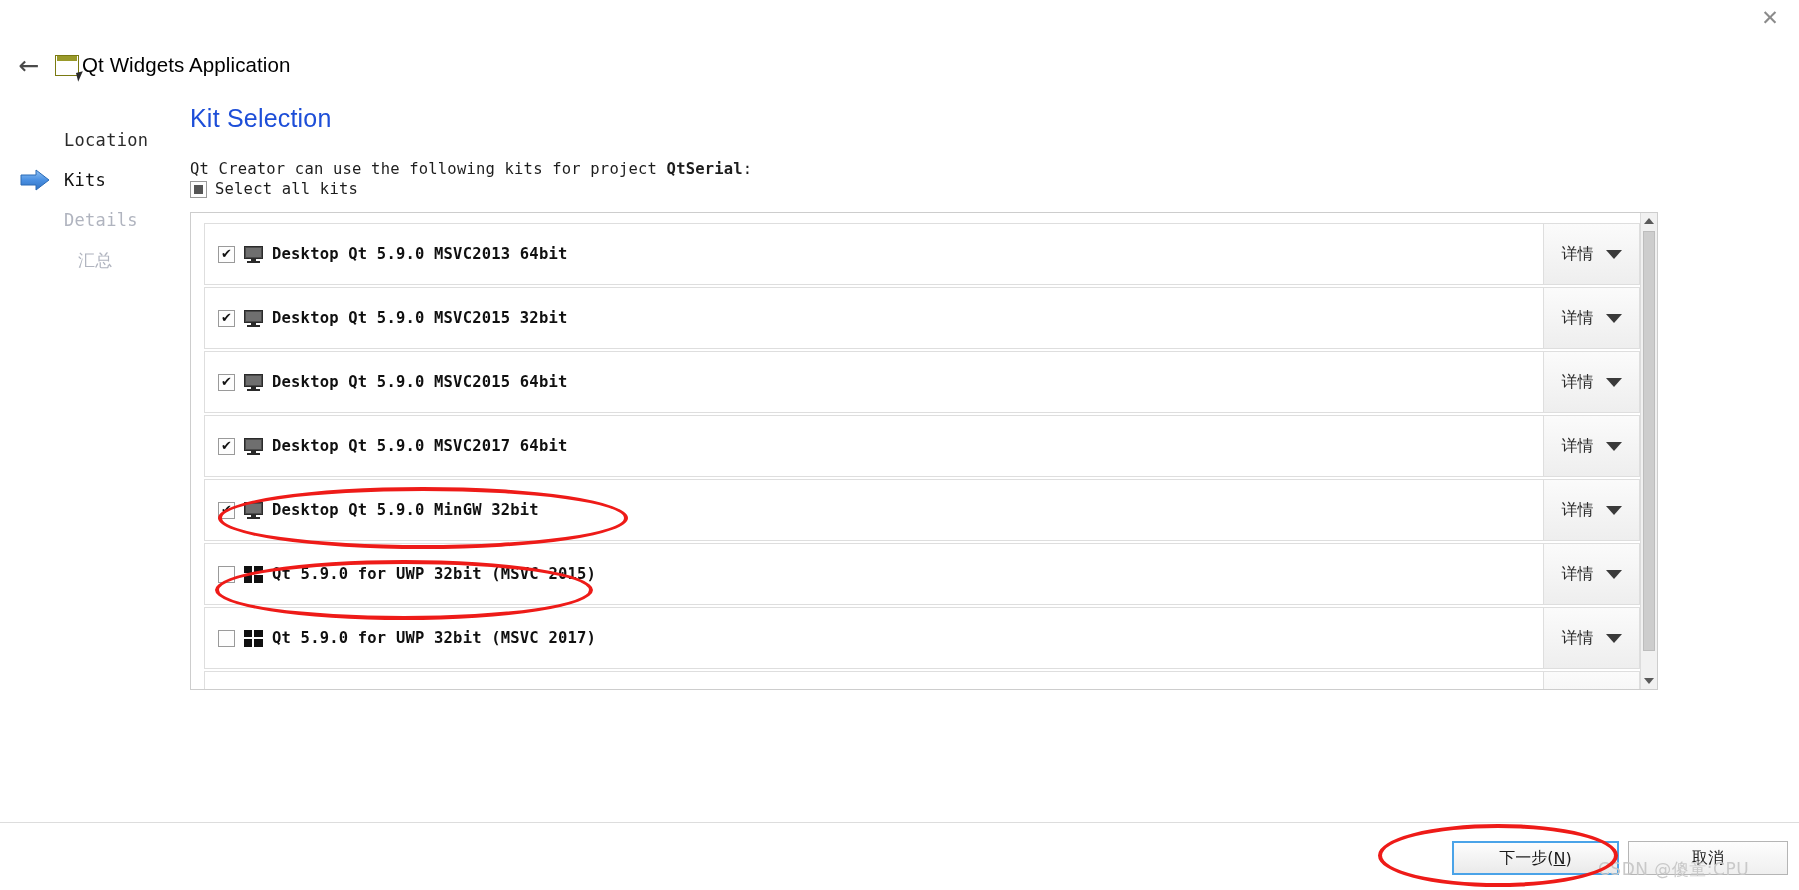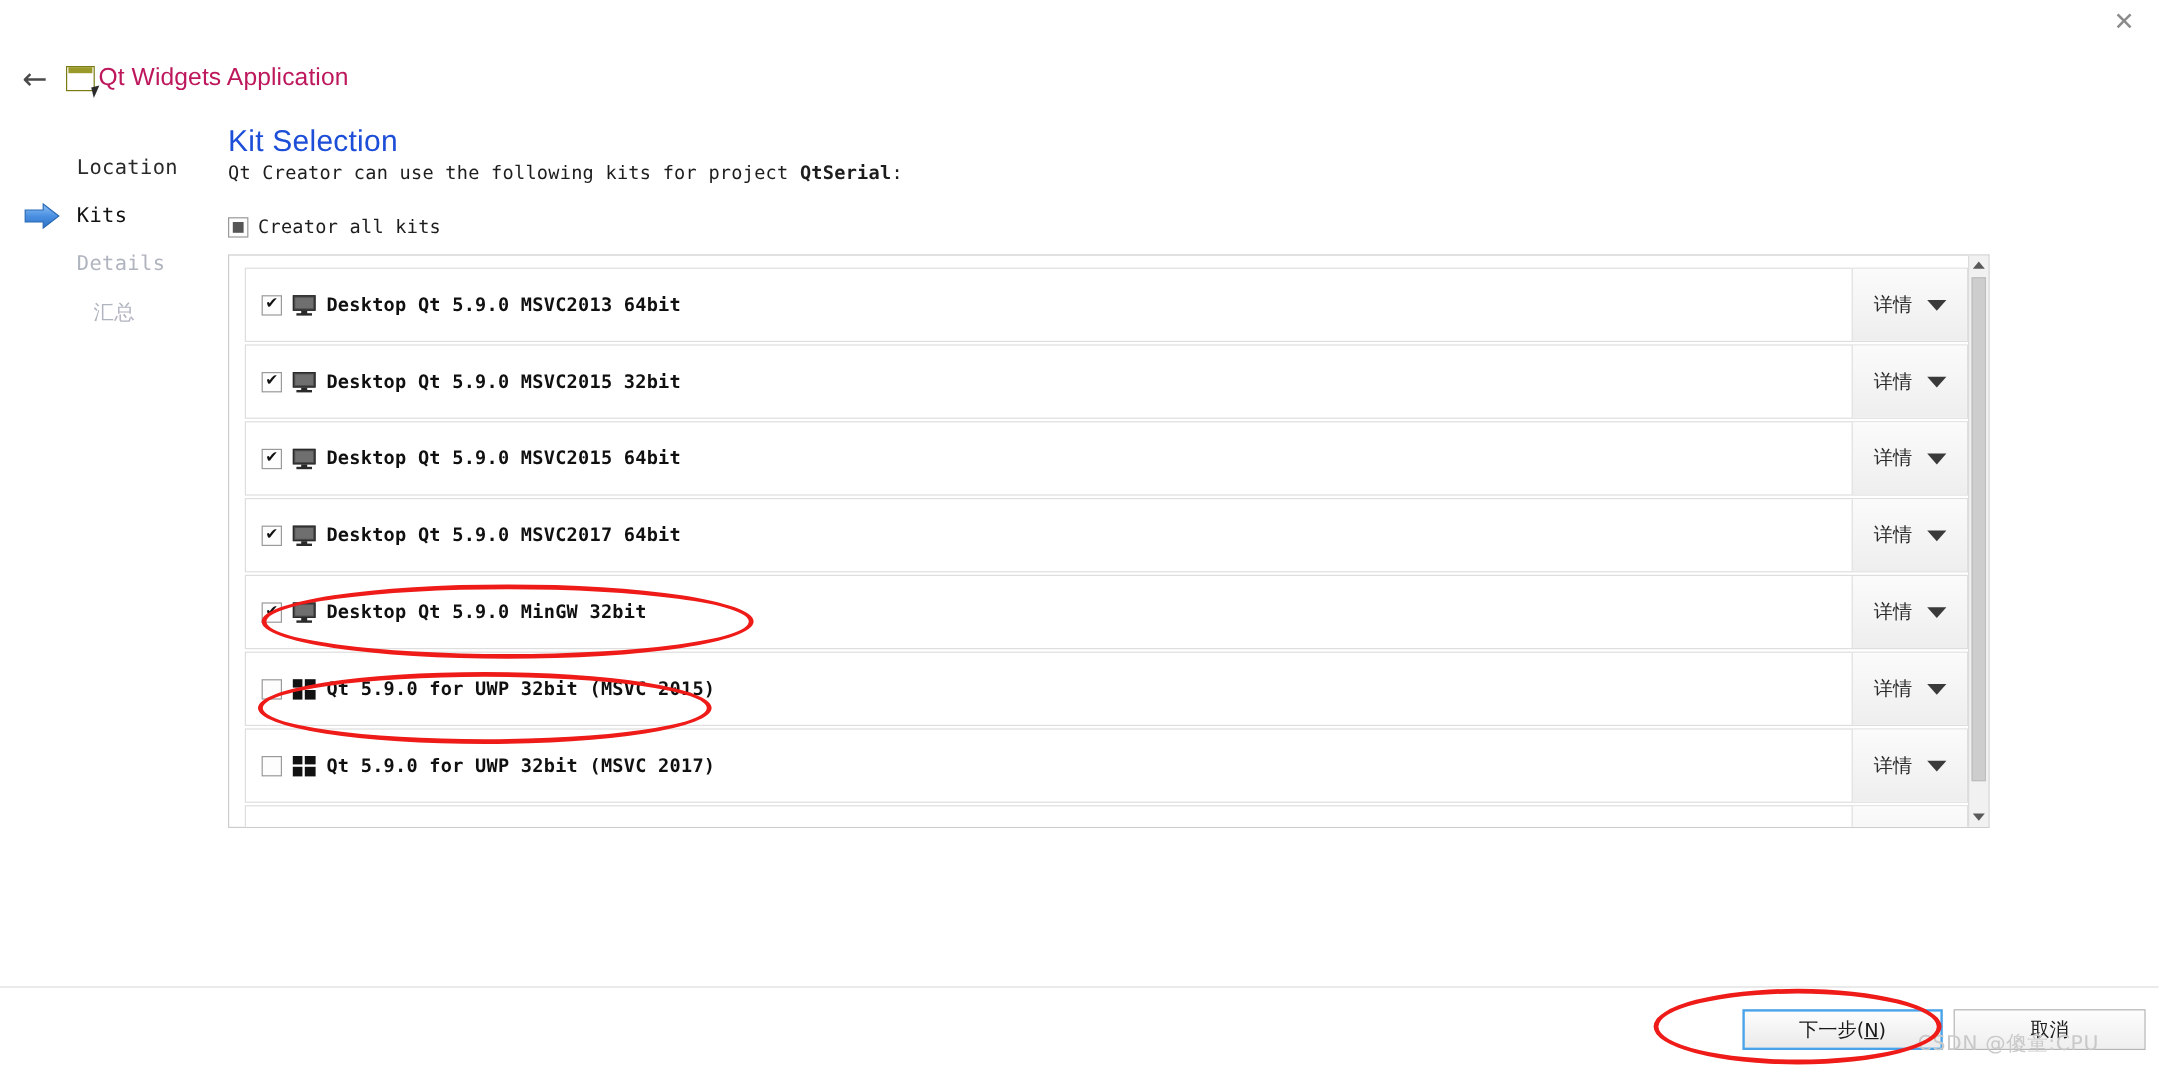--- a/index.html
+++ b/index.html
@@ -66,21 +66,21 @@
   .app-icon .cursor {
     position: absolute;
     right: -5px; bottom: -5px;
     width: 0; height: 0;
     border-left: 7px solid #2b2b2b;
     border-bottom: 9px solid transparent;
     transform: rotate(-14deg);
   }
   .app-title {
     font-size: 20.5px;
-    color: #be185d;
+    color: #000000;
     margin-left: 3px;
     letter-spacing: 0.1px;
   }
 
   
   .sidebar {
     position: absolute;
     top: 120px; left: 0;
     width: 190px;
   }
@@ -110,21 +110,21 @@
   .content { position: absolute; top: 0; left: 190px; right: 0; }
   .page-title {
     position: absolute;
     top: 104px; left: 0;
     font-size: 25px;
     color: #1d4ed8;
     letter-spacing: 0.2px;
   }
   .subtitle {
     position: absolute;
-    top: 135px; left: 0;
+    top: 160px; left: 0;
     font-family: "DejaVu Sans Mono", monospace;
     font-size: 15.5px;
     color: #1d1d1d;
     letter-spacing: 0.2px;
     white-space: nowrap;
   }
   .subtitle b { font-weight: bold; }
 
   .selectall-row {
     position: absolute;
@@ -376,21 +376,21 @@
   <div class="content">
 
     <div class="page-title">Kit Selection</div>
 
     <div class="subtitle">
       <span>Qt Creator can use the following kits for project </span><b>QtSerial</b><span>:</span>
     </div>
 
     <div class="selectall-row">
       <span class="cb partial"></span>
-      <span class="selectall-label">Creator all kits</span>
+      <span class="selectall-label">Select all kits</span>
     </div>
 
     <div class="kitlist">
       <div class="kitlist-inner">
 
         <div class="kit-row">
           <div class="kit-main">
             <span class="cb checked"></span>
             <span class="ico monitor">
                 <i class="scr"></i>

